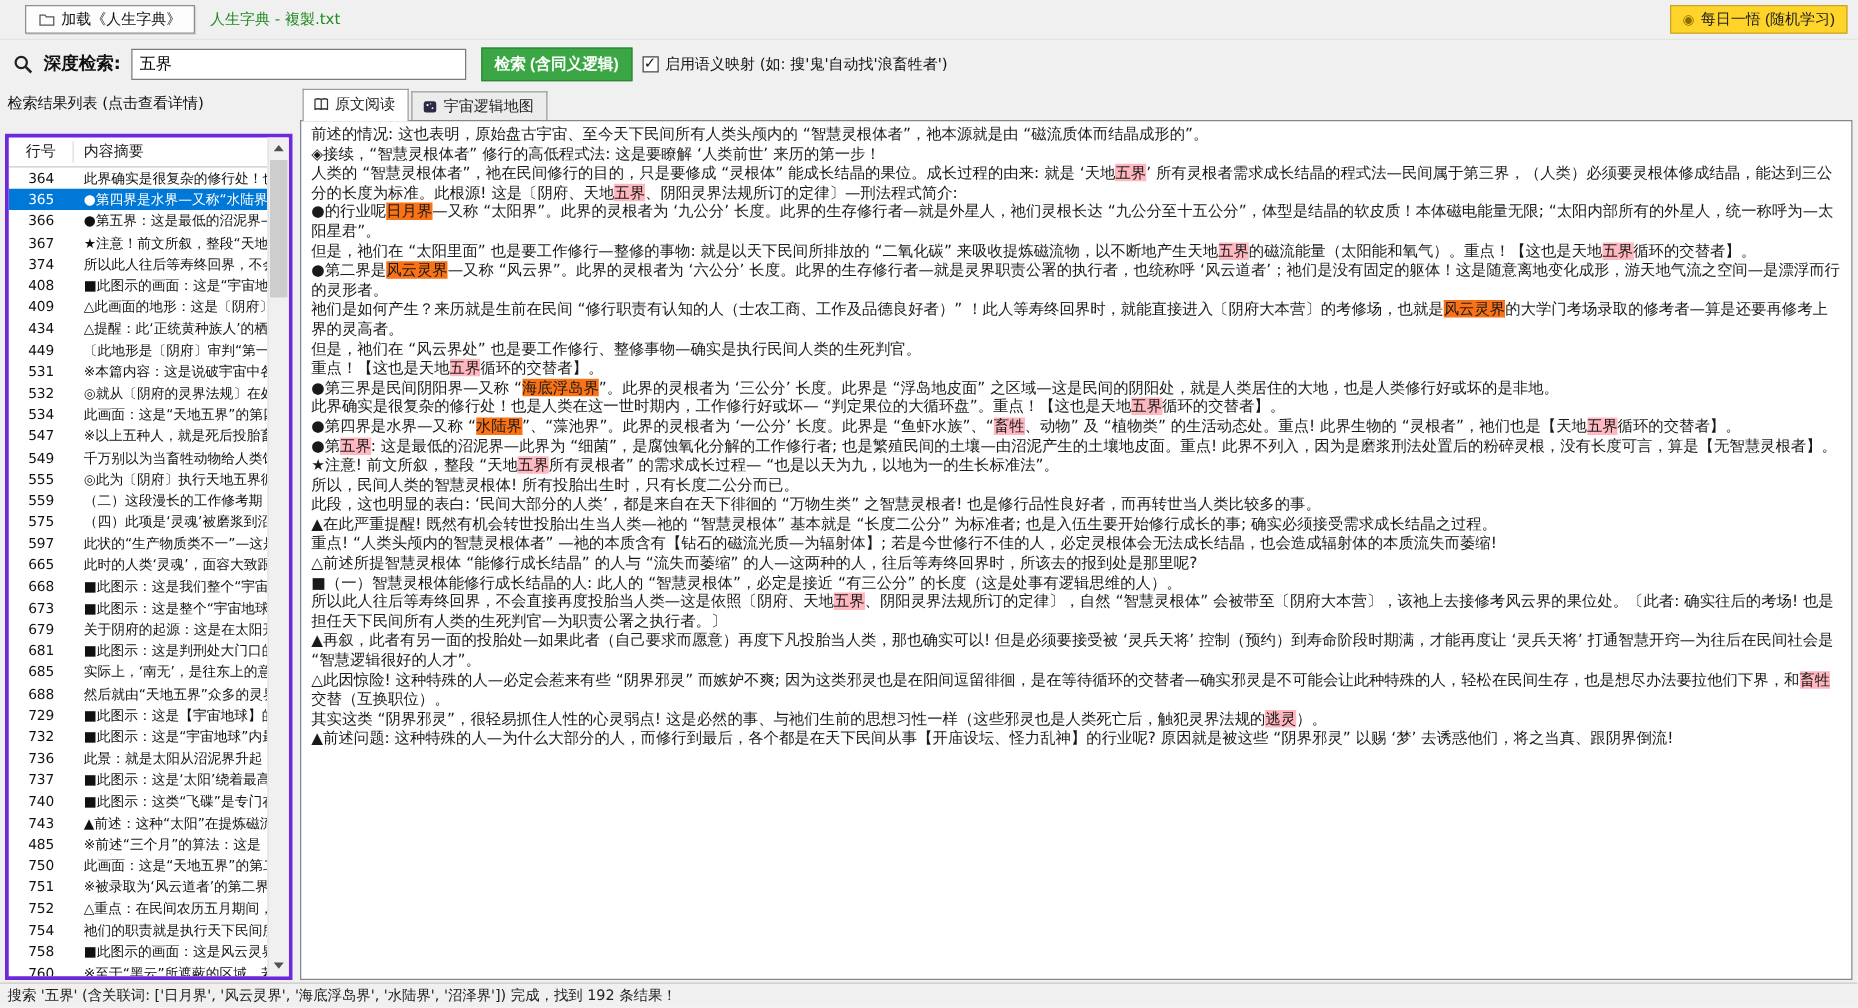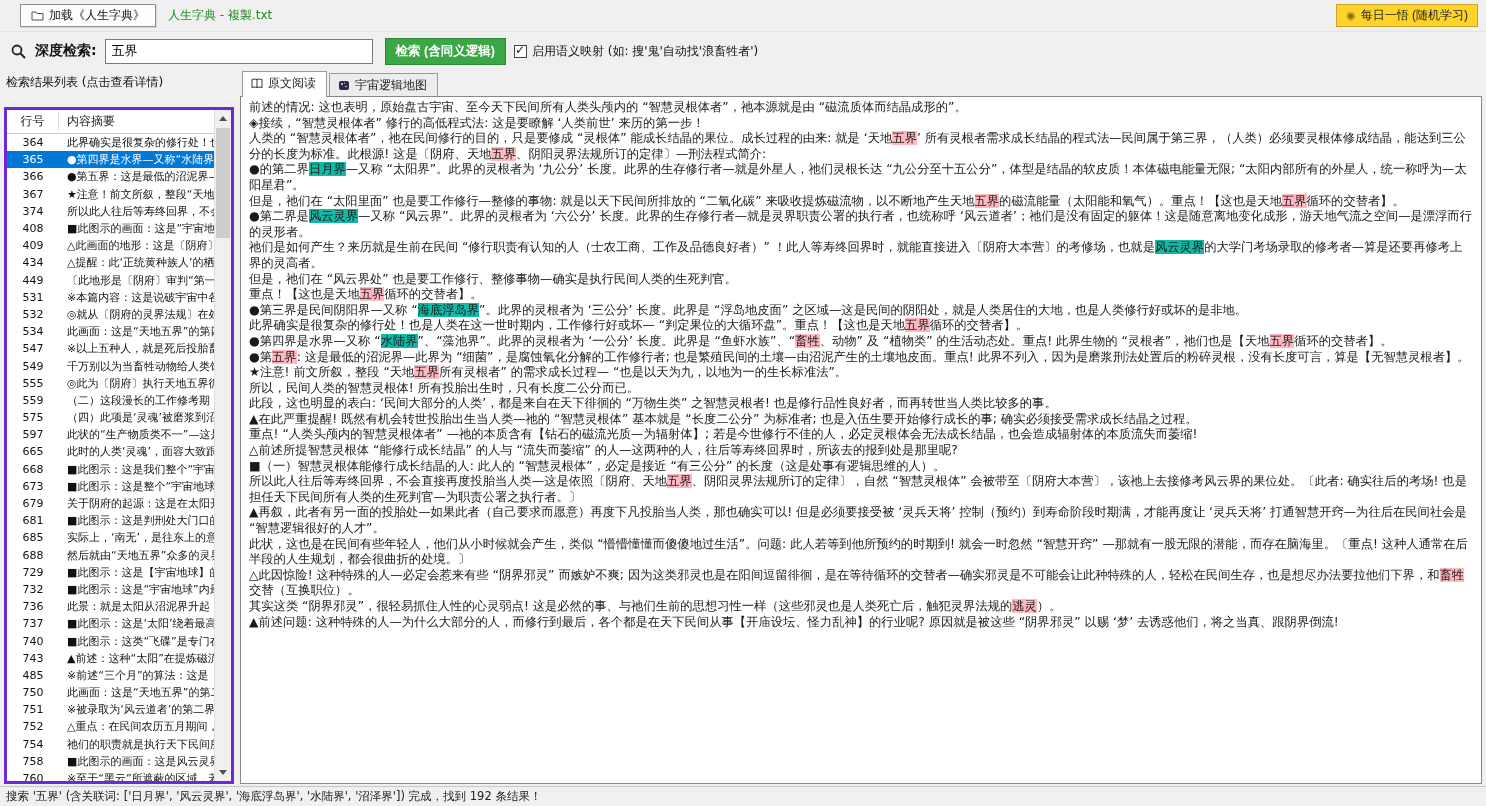--- a/index.html
+++ b/index.html
@@ -58,21 +58,21 @@
   .vs-thumb { position:absolute; left:1px; top:18px; width:14px; height:110px; background:#cdcdcd; }
 
   
   .right { flex:1 1 auto; display:flex; flex-direction:column; min-height:0; }
   .tabs { display:flex; align-items:flex-end; height:24px; flex:0 0 auto; padding-left:2px; gap:2px; }
   .tab { display:flex; align-items:center; gap:5px; font-size:12px; padding:3px 10px 3px 8px; border:1px solid #9b9b9b; border-bottom:none; background:#ececec; color:#222; position:relative; top:1px; }
   .tab.active { background:#fff; padding-bottom:5px; z-index:2; }
   .reader { flex:1 1 auto; border:1px solid #828790; background:#fff; overflow:hidden; padding:3px 8px 0 8px; position:relative; z-index:1; }
   .reader p { font-size:12.3px; line-height:15.6px; color:#1a1a1a; }
   .hl-pink { background:#ffb7c0; }
-  .hl-cyan { background:#14b8a6; }
+  .hl-cyan { background:#f97316; }
 
   
   .statusbar { height:20px; flex:0 0 auto; border-top:1px solid #c8c8c8; background:#f0f0f0; display:flex; align-items:center; padding-left:6px; font-size:11.5px; color:#222; }
 
   .icon-svg { display:block; }
 </style>
 </head>
 <body>
 
 <div class="window">
@@ -298,40 +298,39 @@
               <circle cx="8" cy="6.5" r="0.7" fill="#fff"></circle>
               <circle cx="6.5" cy="3" r="0.5" fill="#fff"></circle>
           </svg>
           <span>宇宙逻辑地图</span>
         </div>
       </div>
       <div class="reader">
           <p><span>前述的情况: 这也表明，原始盘古宇宙、至今天下民间所有人类头颅内的 “智慧灵根体者”，祂本源就是由 “磁流质体而结晶成形的”。</span></p>
           <p><span>◈接续，“智慧灵根体者” 修行的高低程式法: 这是要瞭解 ‘人类前世’ 来历的第一步！</span></p>
           <p><span>人类的 “智慧灵根体者”，祂在民间修行的目的，只是要修成 “灵根体” 能成长结晶的果位。成长过程的由来: 就是 ‘天地</span><span class="hl-pink">五界</span><span>’ 所有灵根者需求成长结晶的程式法—民间属于第三界，（人类）必须要灵根体修成结晶，能达到三公分的长度为标准。此根源! 这是〔阴府、天地</span><span class="hl-pink">五界</span><span>、阴阳灵界法规所订的定律〕—刑法程式简介:</span></p>
-          <p><span>●的第二界</span><span class="hl-cyan">日月界</span><span>—又称 “太阳界”。此界的灵根者为 ‘九公分’ 长度。此界的生存修行者—就是外星人，祂们灵根长达 “九公分至十五公分”，体型是结晶的软皮质！本体磁电能量无限; “太阳内部所有的外星人，统一称呼为—太阳星君”。</span></p>
+          <p><span>●的行业呢</span><span class="hl-cyan">日月界</span><span>—又称 “太阳界”。此界的灵根者为 ‘九公分’ 长度。此界的生存修行者—就是外星人，祂们灵根长达 “九公分至十五公分”，体型是结晶的软皮质！本体磁电能量无限; “太阳内部所有的外星人，统一称呼为—太阳星君”。</span></p>
           <p><span>但是，祂们在 “太阳里面” 也是要工作修行—整修的事物: 就是以天下民间所排放的 “二氧化碳” 来吸收提炼磁流物，以不断地产生天地</span><span class="hl-pink">五界</span><span>的磁流能量（太阳能和氧气）。重点！【这也是天地</span><span class="hl-pink">五界</span><span>循环的交替者】。</span></p>
           <p><span>●第二界是</span><span class="hl-cyan">风云灵界</span><span>—又称 “风云界”。此界的灵根者为 ‘六公分’ 长度。此界的生存修行者—就是灵界职责公署的执行者，也统称呼 ‘风云道者’；祂们是没有固定的躯体！这是随意离地变化成形，游天地气流之空间—是漂浮而行的灵形者。</span></p>
           <p><span>祂们是如何产生？来历就是生前在民间 “修行职责有认知的人（士农工商、工作及品德良好者）” ！此人等寿终回界时，就能直接进入〔阴府大本营〕的考修场，也就是</span><span class="hl-cyan">风云灵界</span><span>的大学门考场录取的修考者—算是还要再修考上界的灵高者。</span></p>
           <p><span>但是，祂们在 “风云界处” 也是要工作修行、整修事物—确实是执行民间人类的生死判官。</span></p>
           <p><span>重点！【这也是天地</span><span class="hl-pink">五界</span><span>循环的交替者】。</span></p>
           <p><span>●第三界是民间阴阳界—又称 “</span><span class="hl-cyan">海底浮岛界</span><span>”。此界的灵根者为 ‘三公分’ 长度。此界是 “浮岛地皮面” 之区域—这是民间的阴阳处，就是人类居住的大地，也是人类修行好或坏的是非地。</span></p>
           <p><span>此界确实是很复杂的修行处！也是人类在这一世时期内，工作修行好或坏— “判定果位的大循环盘”。重点！【这也是天地</span><span class="hl-pink">五界</span><span>循环的交替者】。</span></p>
           <p><span>●第四界是水界—又称 “</span><span class="hl-cyan">水陆界</span><span>”、“藻池界”。此界的灵根者为 ‘一公分’ 长度。此界是 “鱼虾水族”、“</span><span class="hl-pink">畜牲</span><span>、动物” 及 “植物类” 的生活动态处。重点! 此界生物的 “灵根者”，祂们也是【天地</span><span class="hl-pink">五界</span><span>循环的交替者】。</span></p>
           <p><span>●第</span><span class="hl-pink">五界</span><span>: 这是最低的沼泥界—此界为 “细菌”，是腐蚀氧化分解的工作修行者; 也是繁殖民间的土壤—由沼泥产生的土壤地皮面。重点! 此界不列入，因为是磨浆刑法处置后的粉碎灵根，没有长度可言，算是【无智慧灵根者】。</span></p>
           <p><span>★注意! 前文所叙，整段 “天地</span><span class="hl-pink">五界</span><span>所有灵根者” 的需求成长过程— “也是以天为九，以地为一的生长标准法”。</span></p>
           <p><span>所以，民间人类的智慧灵根体! 所有投胎出生时，只有长度二公分而已。</span></p>
           <p><span>此段，这也明显的表白: ‘民间大部分的人类’，都是来自在天下徘徊的 “万物生类” 之智慧灵根者! 也是修行品性良好者，而再转世当人类比较多的事。</span></p>
           <p><span>▲在此严重提醒! 既然有机会转世投胎出生当人类—祂的 “智慧灵根体” 基本就是 “长度二公分” 为标准者; 也是入伍生要开始修行成长的事; 确实必须接受需求成长结晶之过程。</span></p>
           <p><span>重点! “人类头颅内的智慧灵根体者” —祂的本质含有【钻石的磁流光质—为辐射体】; 若是今世修行不佳的人，必定灵根体会无法成长结晶，也会造成辐射体的本质流失而萎缩!</span></p>
           <p><span>△前述所提智慧灵根体 “能修行成长结晶” 的人与 “流失而萎缩” 的人—这两种的人，往后等寿终回界时，所该去的报到处是那里呢?</span></p>
           <p><span>■（一）智慧灵根体能修行成长结晶的人: 此人的 “智慧灵根体”，必定是接近 “有三公分” 的长度（这是处事有逻辑思维的人）。</span></p>
           <p><span>所以此人往后等寿终回界，不会直接再度投胎当人类—这是依照〔阴府、天地</span><span class="hl-pink">五界</span><span>、阴阳灵界法规所订的定律〕，自然 “智慧灵根体” 会被带至〔阴府大本营〕，该祂上去接修考风云界的果位处。〔此者: 确实往后的考场! 也是担任天下民间所有人类的生死判官—为职责公署之执行者。〕</span></p>
           <p><span>▲再叙，此者有另一面的投胎处—如果此者（自己要求而愿意）再度下凡投胎当人类，那也确实可以! 但是必须要接受被 ‘灵兵天将’ 控制（预约）到寿命阶段时期满，才能再度让 ‘灵兵天将’ 打通智慧开窍—为往后在民间社会是 “智慧逻辑很好的人才”。</span></p>
-          <p><span>此状，这也是在民间有些年轻人，他们从小时候就会产生，类似 “懵懵懂懂而傻傻地过生活”。问题: 此人若等到他所预约的时期到! 就会一时忽然 “智慧开窍” —那就有一股无限的潜能，而存在脑海里。〔重点! 这种人通常在后半段的人生规划，都会很曲折的处境。〕</span></p>
           <p><span>△此因惊险! 这种特殊的人—必定会惹来有些 “阴界邪灵” 而嫉妒不爽; 因为这类邪灵也是在阳间逗留徘徊，是在等待循环的交替者—确实邪灵是不可能会让此种特殊的人，轻松在民间生存，也是想尽办法要拉他们下界，和</span><span class="hl-pink">畜牲</span><span>交替（互换职位）。</span></p>
           <p><span>其实这类 “阴界邪灵”，很轻易抓住人性的心灵弱点! 这是必然的事、与祂们生前的思想习性一样（这些邪灵也是人类死亡后，触犯灵界法规的</span><span class="hl-pink">逃灵</span><span>）。</span></p>
           <p><span>▲前述问题: 这种特殊的人—为什么大部分的人，而修行到最后，各个都是在天下民间从事【开庙设坛、怪力乱神】的行业呢? 原因就是被这些 “阴界邪灵” 以赐 ‘梦’ 去诱惑他们，将之当真、跟阴界倒流!</span></p>
         </div>
     </div>
   </div>
 
   <div class="statusbar">
     <span>搜索 '五界' (含关联词: ['日月界', '风云灵界', '海底浮岛界', '水陆界', '沼泽界']) 完成，找到 192 条结果！</span>
   </div>

